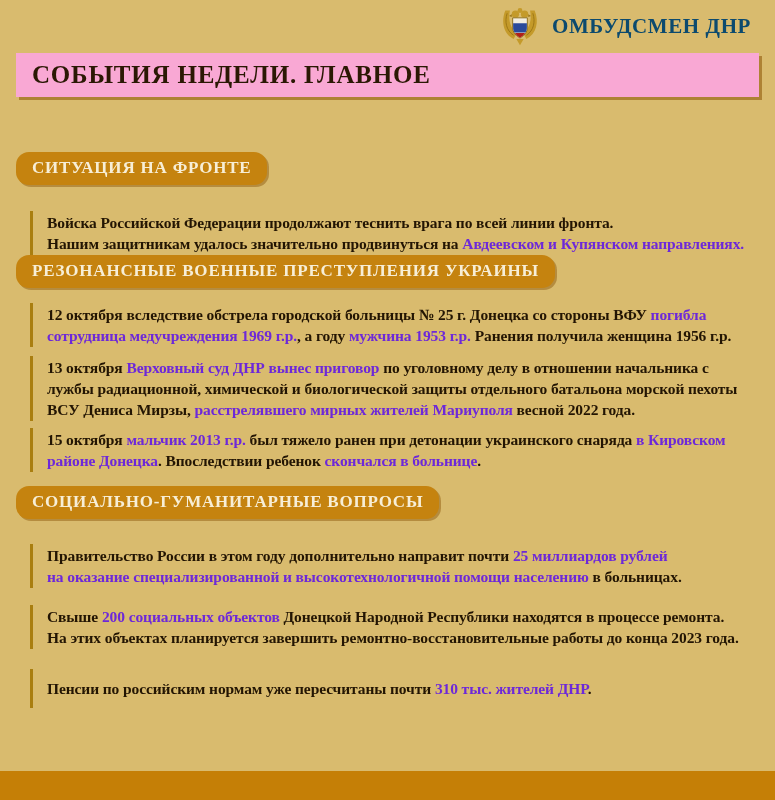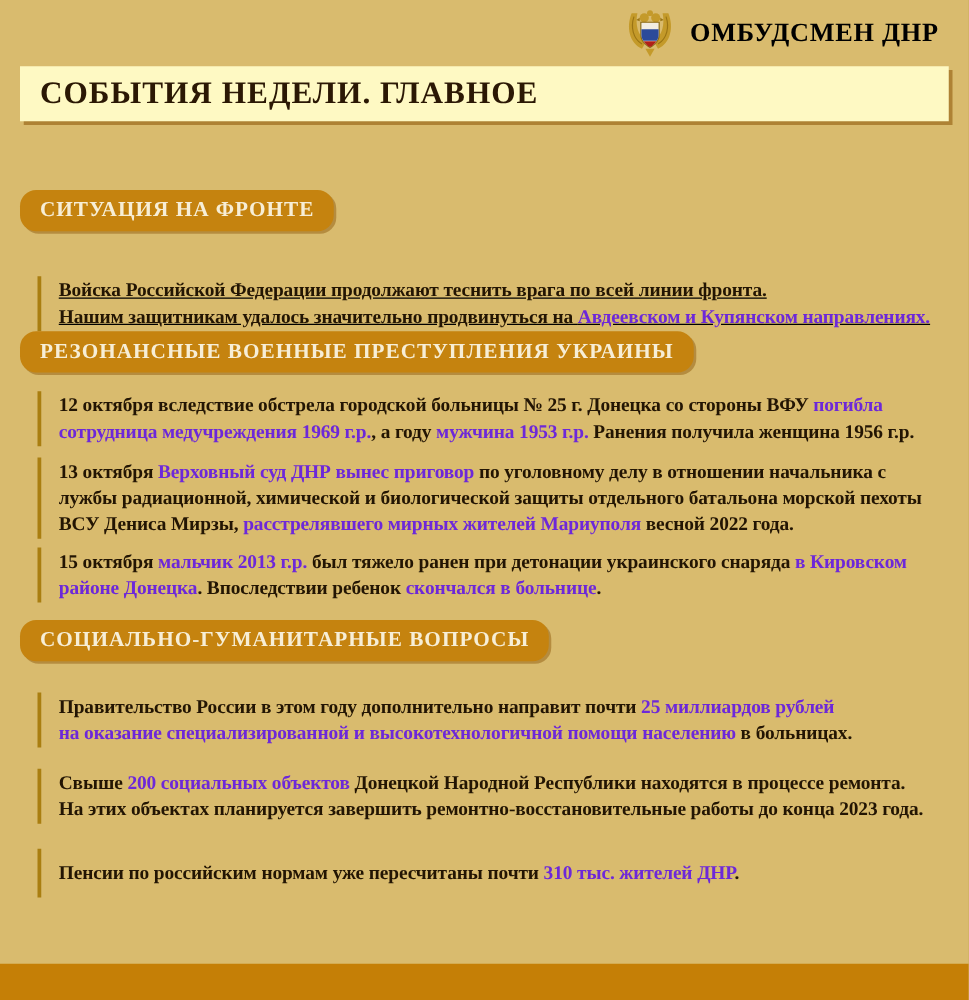--- a/index.html
+++ b/index.html
@@ -18,32 +18,32 @@
   .header{
     height:53px;
     display:flex;
     justify-content:flex-end;
     align-items:center;
     gap:10px;
     padding-right:24px;
   }
   .logo{width:44px;height:44px;display:block;}
   .org-name{
-    color:#000000;
+    color:#0c4a6e;
     font-weight:bold;
     font-size:21px;
     letter-spacing:0.6px;
     white-space:nowrap;
   }
   
   .banner{
     margin:0 16px;
     height:44px;
     line-height:44px;
-    background:#fef9c3;
+    background:#f9a8d4;
     box-shadow:3px 3px 0 rgba(138,84,6,0.55);
     padding-left:16px;
     font-size:25px;
     font-weight:bold;
     letter-spacing:0.8px;
     color:#2b1804;
     white-space:nowrap;
   }
   
   .section-head{margin:0 16px;}
@@ -70,21 +70,21 @@
     font-weight:bold;
     line-height:21px;
     letter-spacing:-0.1px;
     color:#231503;
   }
   .para-text .seg-dark{color:#231503;}
   .para-text .seg-red{color:#6d28d9;}
   
   .mt-55{margin-top:55px;}
   .mt-29{}
-  .mt-26{margin-top:36px;text-decoration:underline;}
+  .mt-26{margin-top:26px;}
   .mt-25{margin-top:25px;}
   .mt-20{margin-top:20px;}
   .mt-17{margin-top:17px;}
   .mt-15{margin-top:15px;}
   .mt-14{margin-top:14px;}
   .mt-9{margin-top:9px;}
   .mt-6{margin-top:7px;}
   .pad-tall{padding-top:9px;padding-bottom:9px;}
   
   .footer-bar{

